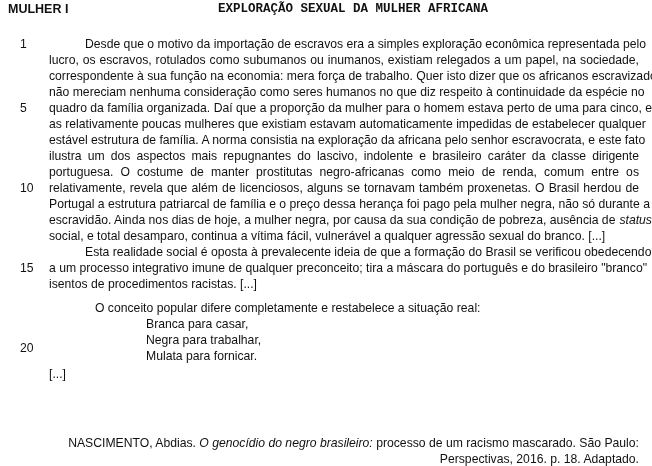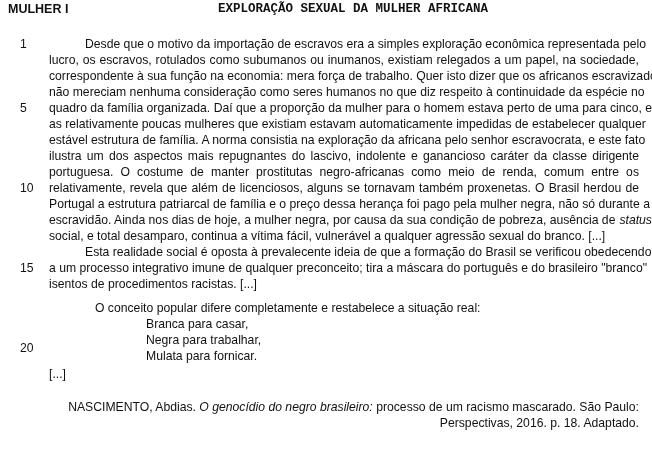--- a/index.html
+++ b/index.html
@@ -12,21 +12,21 @@
   #title { left: 218px; font-family: Liberation Mono, monospace; }
   .line {
     position: absolute; left: 49px; width: 590px; height: 16px; line-height: 16px;
     white-space: nowrap;
   }
   .line.j { text-align: justify; text-align-last: justify; }
   .num { position: absolute; left: 20px; width: 22px; line-height: 16px; }
   .indent1 { padding-left: 36px; box-sizing: border-box; }
   .indent2 { left: 95px; }
   .indent3 { left: 146px; }
-  .cite { position: absolute; right: 13px; text-align: right; line-height: 16px; white-space: nowrap; }
+  .cite { position: absolute; right: 13px; text-align: right; line-height: 16px; white-space: nowrap; margin-top: 36px; }
   i { font-style: italic; }
 </style>
 </head>
 <body>
 
 <div id="label" class="hdr">MULHER I</div>
 <div id="title" class="hdr">EXPLORAÇÃO SEXUAL DA MULHER AFRICANA</div>
 
 <div class="num" style="top:36px">1</div>
 <div class="num" style="top:100px">5</div>
@@ -34,21 +34,21 @@
 <div class="num" style="top:260px">15</div>
 <div class="num" style="top:340px">20</div>
 
 <div class="line j indent1" style="top:36px">Desde que o motivo da importação de escravos era a simples exploração econômica representada pelo</div>
 <div class="line j" style="top:52px">lucro, os escravos, rotulados como subumanos ou inumanos, existiam relegados a um papel, na sociedade,</div>
 <div class="line j" style="top:68px">correspondente à sua função na economia: mera força de trabalho. Quer isto dizer que os africanos escravizados</div>
 <div class="line j" style="top:84px">não mereciam nenhuma consideração como seres humanos no que diz respeito à continuidade da espécie no</div>
 <div class="line j" style="top:100px">quadro da família organizada. Daí que a proporção da mulher para o homem estava perto de uma para cinco, e</div>
 <div class="line j" style="top:116px">as relativamente poucas mulheres que existiam estavam automaticamente impedidas de estabelecer qualquer</div>
 <div class="line j" style="top:132px">estável estrutura de família. A norma consistia na exploração da africana pelo senhor escravocrata, e este fato</div>
-<div class="line j" style="top:148px">ilustra um dos aspectos mais repugnantes do lascivo, indolente e ganancioso caráter da classe dirigente</div>
+<div class="line j" style="top:148px">ilustra um dos aspectos mais repugnantes do lascivo, indolente e brasileiro caráter da classe dirigente</div>
 <div class="line j" style="top:164px">portuguesa. O costume de manter prostitutas negro-africanas como meio de renda, comum entre os</div>
 <div class="line j" style="top:180px">relativamente, revela que além de licenciosos, alguns se tornavam também proxenetas. O Brasil herdou de</div>
 <div class="line j" style="top:196px">Portugal a estrutura patriarcal de família e o preço dessa herança foi pago pela mulher negra, não só durante a</div>
 <div class="line j" style="top:212px; display:flex; justify-content:space-between;">
   <span style="flex:1; text-align:justify; text-align-last:justify; padding-right:4px;">escravidão. Ainda nos dias de hoje, a mulher negra, por causa da sua condição de pobreza, ausência de</span>
   <i>status</i>
 </div>
 <div class="line" style="top:228px">social, e total desamparo, continua a vítima fácil, vulnerável a qualquer agressão sexual do branco. [...]</div>
 <div class="line j indent1" style="top:244px">Esta realidade social é oposta à prevalecente ideia de que a formação do Brasil se verificou obedecendo</div>
 <div class="line j" style="top:260px">a um processo integrativo imune de qualquer preconceito; tira a máscara do português e do brasileiro "branco"</div>

